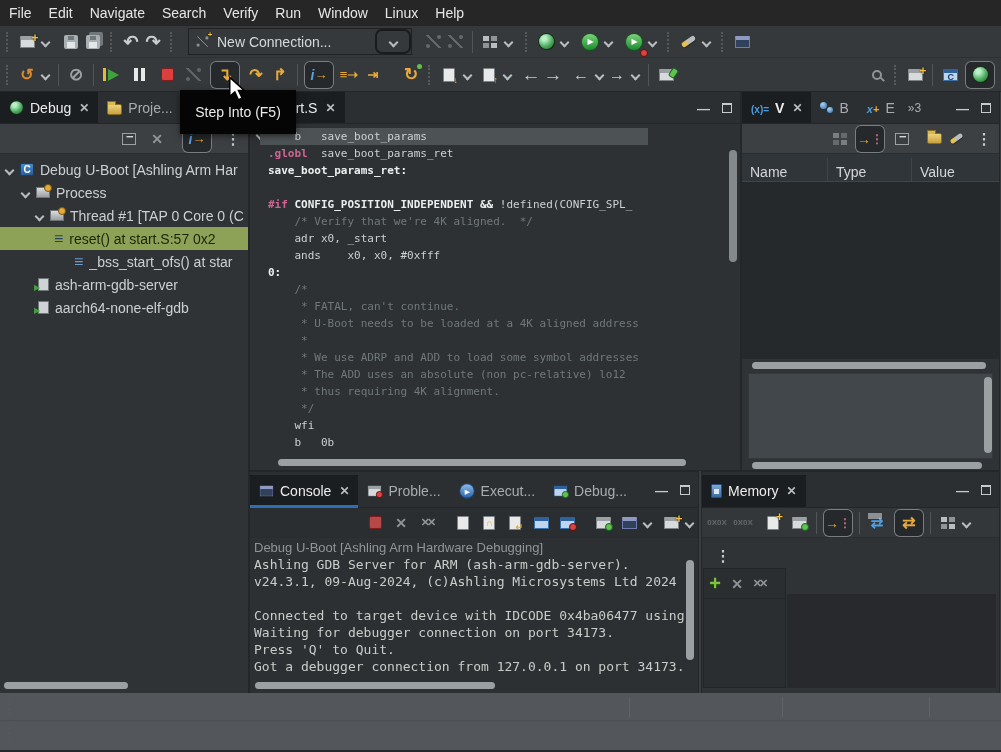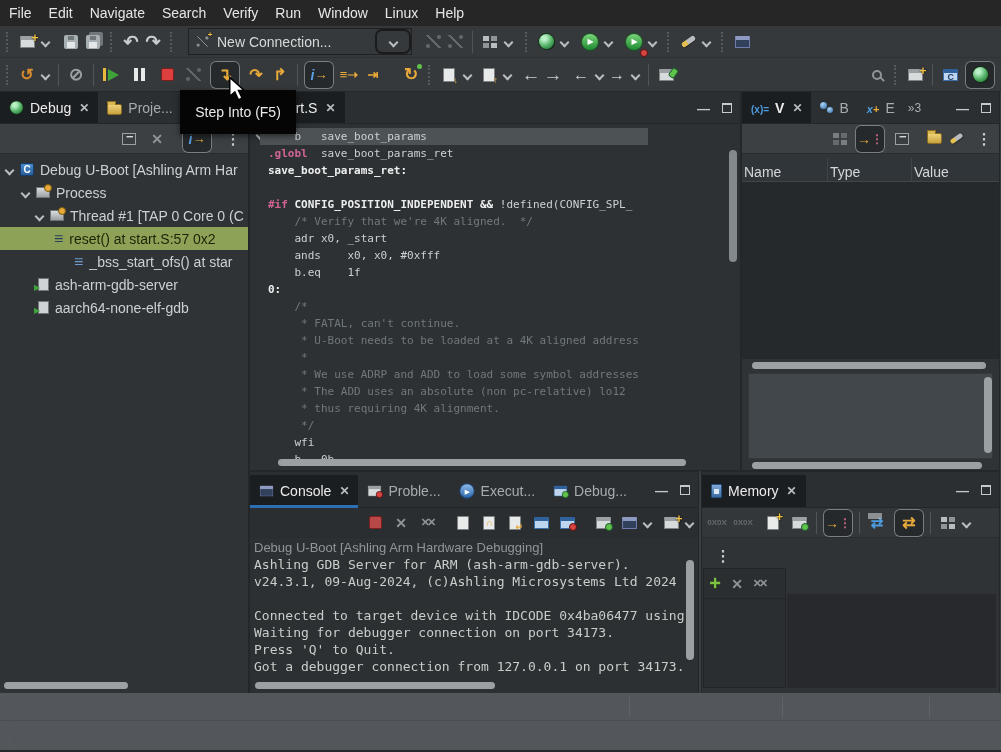--- a/index.html
+++ b/index.html
@@ -158,21 +158,21 @@
 
   
   .context { position:absolute; left:4px; right:14px; top:68px; bottom:14px; overflow:hidden;
              font-family:"DejaVu Sans Mono","Liberation Mono",monospace; font-size:13px; }
   .context .cl { color:#c9cdc9; }
   .context .cl.title { font-family:"Liberation Sans",sans-serif; color:#8f9598; font-size:13px; }
 
   
   .cols { display:flex; height:28px; background:#30353a; border-bottom:1px solid #404549;
           font-size:14px; color:#d4d7d9; align-items:center; }
-  .cols div { padding-left:2px; border-right:1px solid #404549; height:100%; display:flex; align-items:center;margin-top:8px; }
+  .cols div { padding-left:8px; border-right:1px solid #404549; height:100%; display:flex; align-items:center;margin-top:8px; }
 
   .tooltip { position:absolute; left:180px; top:90px; width:116px; height:44px; background:#050505;
              color:#ebebeb; font-size:14px; display:flex; align-items:center; justify-content:center;
              z-index:90; box-shadow:0 2px 6px rgba(0,0,0,.5); }
   .cursor { position:absolute; left:228px; top:76px; z-index:99; }
 
   .statusbar { position:absolute; left:0; top:693px; width:1001px; height:59px; background:#53575b; }
   .statusbar .row { height:28px; position:relative; }
   .statusbar .row1 { border-bottom:1px solid #4b4f52; }
   .statusbar .hnd { position:absolute; left:2px; top:4px; }
@@ -411,21 +411,20 @@
     <span class="chev" style="position:absolute;left:3px;top:38px"></span>
     <div class="code">
         <div class="cl current"><span class="p">	b	save_boot_params</span></div>
         <div class="cl"><span class="k">.globl</span><span class="p">	save_boot_params_ret</span></div>
         <div class="cl"><span class="b">save_boot_params_ret:</span></div>
         <div class="cl">&nbsp;</div>
         <div class="cl"><span class="k">#if</span><span class="b"> CONFIG_POSITION_INDEPENDENT &amp;&amp; </span><span class="p">!defined(CONFIG_SPL_</span></div>
         <div class="cl"><span class="c">	/* Verify that we're 4K aligned.  */</span></div>
         <div class="cl"><span class="p">	adr x0, _start</span></div>
         <div class="cl"><span class="p">	ands	x0, x0, #0xfff</span></div>
-        <div class="cl"><span class="p">	b.eq	1f</span></div>
         <div class="cl"><span class="b">0:</span></div>
         <div class="cl"><span class="c">	/*</span></div>
         <div class="cl"><span class="c">	 * FATAL, can't continue.</span></div>
         <div class="cl"><span class="c">	 * U-Boot needs to be loaded at a 4K aligned address</span></div>
         <div class="cl"><span class="c">	 *</span></div>
         <div class="cl"><span class="c">	 * We use ADRP and ADD to load some symbol addresses</span></div>
         <div class="cl"><span class="c">	 * The ADD uses an absolute (non pc-relative) lo12</span></div>
         <div class="cl"><span class="c">	 * thus requiring 4K alignment.</span></div>
         <div class="cl"><span class="c">	 */</span></div>
         <div class="cl"><span class="p">	wfi</span></div>

